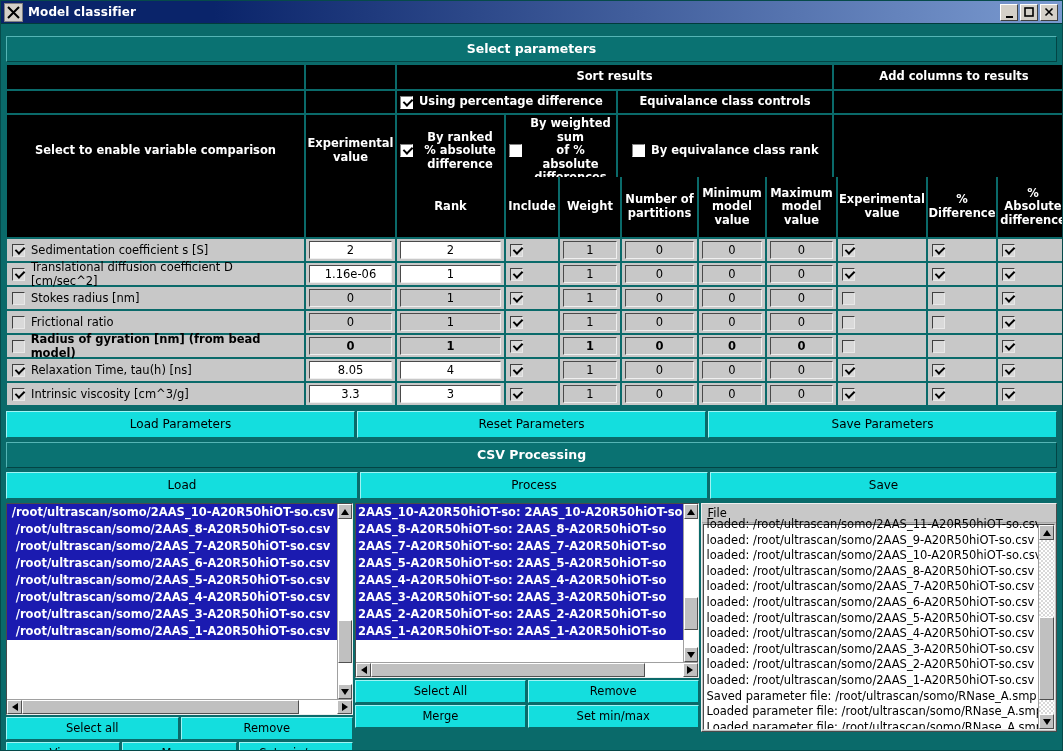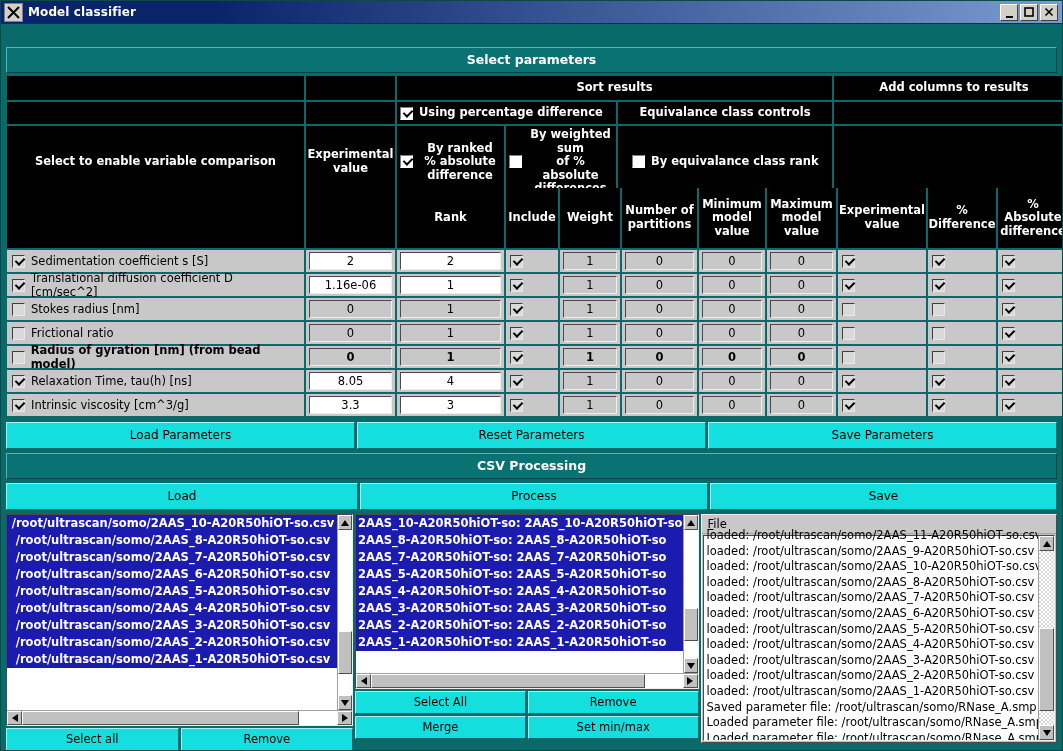--- a/index.html
+++ b/index.html
@@ -8,21 +8,20 @@
     width: 1063px; height: 751px;
     overflow: hidden;
     font-family: "DejaVu Sans", sans-serif;
     background: #0b6b6b;
   }
   .window {
     width: 1063px; height: 751px;
     background: #0a6a6a;
     display: flex; flex-direction: column;
     border: 1px solid #064a4a;
-    gap: 11px;
   }
   
   .titlebar {
     height: 23px;
     background: linear-gradient(to right, #0a246a 0%, #0a246a 20%, #7a9ad0 100%);
     display: flex; align-items: center;
     padding: 0 2px;
     flex: 0 0 23px;
     border-bottom: 1px solid #013b3b;
   }
@@ -658,21 +657,20 @@
         <div class="listbox" style="height:212px;text-align:center;">
           <div class="lb-inner">
             <div class="lb-items" id="load-list">
                 <div class="lb-item">/root/ultrascan/somo/2AAS_10-A20R50hiOT-so.csv</div>
                 <div class="lb-item">/root/ultrascan/somo/2AAS_8-A20R50hiOT-so.csv</div>
                 <div class="lb-item">/root/ultrascan/somo/2AAS_7-A20R50hiOT-so.csv</div>
                 <div class="lb-item">/root/ultrascan/somo/2AAS_6-A20R50hiOT-so.csv</div>
                 <div class="lb-item">/root/ultrascan/somo/2AAS_5-A20R50hiOT-so.csv</div>
                 <div class="lb-item">/root/ultrascan/somo/2AAS_4-A20R50hiOT-so.csv</div>
                 <div class="lb-item">/root/ultrascan/somo/2AAS_3-A20R50hiOT-so.csv</div>
-                <div class="lb-item">/root/ultrascan/somo/2AAS_2-A20R50hiOT-so.csv</div>
                 <div class="lb-item">/root/ultrascan/somo/2AAS_1-A20R50hiOT-so.csv</div>
               </div>
             <div class="vsb">
               <div class="sb-arrow">
                   <span class="tri up"></span>
                 </div>
               <div class="sb-track">
                 <div class="sb-thumb" style="top:61%; height:26%;"></div>
               </div>
               <div class="sb-arrow">

